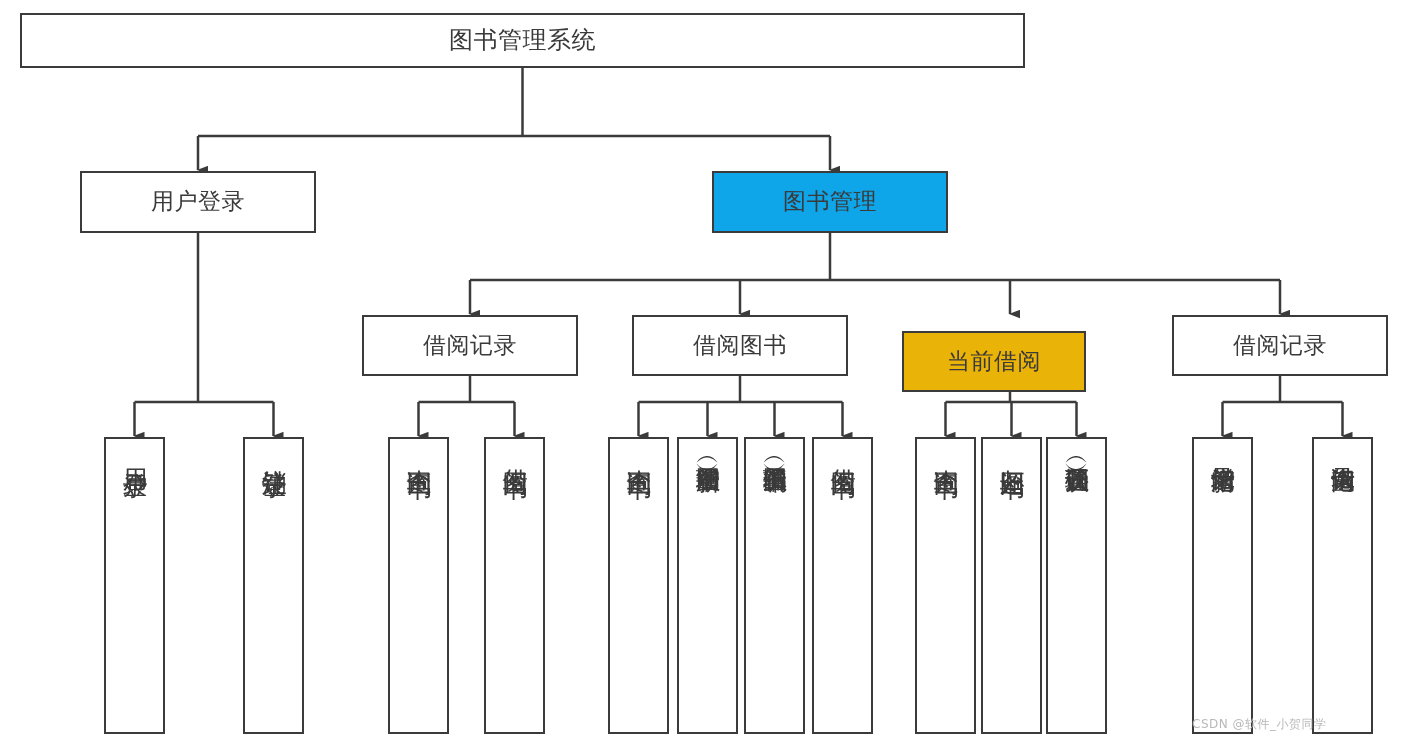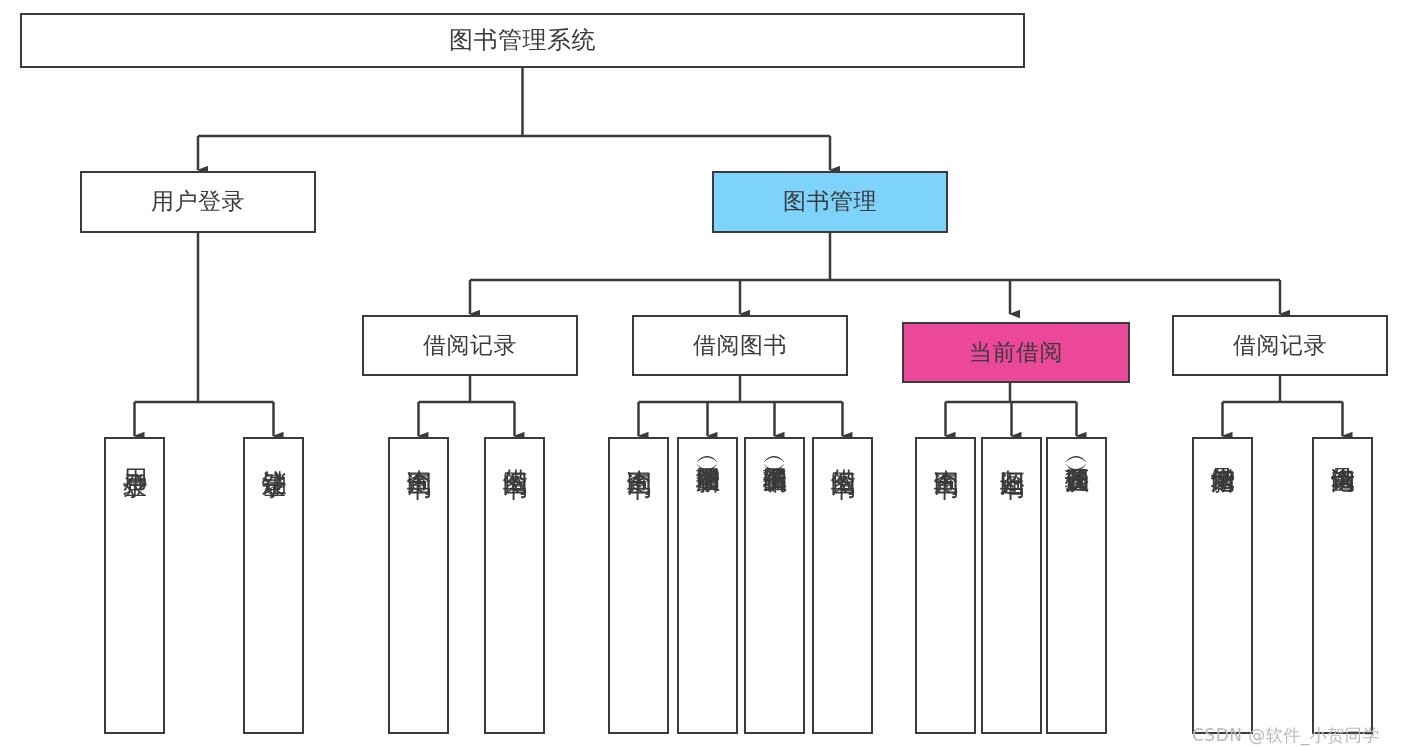--- a/index.html
+++ b/index.html
@@ -68,25 +68,24 @@
     line-height: 1.05;
     letter-spacing: 2px;
     white-space: nowrap;
   }
   .node.vert.tall .node-label {
     font-size: 24px;
     letter-spacing: 0px;
   }
   .watermark {
     position: absolute;
-    font-size: 17px;
+    font-size: 12px;
     color: #b9b9b9;
     white-space: nowrap;
     letter-spacing: 0.5px;
-    margin-top: 8px;
   }
 </style>
 </head>
 <body>
 
 <div id="diagram-root">
   <svg id="edge-layer" viewBox="0 0 1405 747">
     <defs>
       <marker id="arrowhead" markerWidth="9" markerHeight="11" refX="4.2" refY="10" orient="auto" markerUnits="userSpaceOnUse">
         <polygon points="0,0 8.4,0 4.2,11" fill="#3b3b3b"></polygon>
@@ -128,30 +127,30 @@
         <path d="M 1342.5 402 L 1342.5 436" marker-end="url(#arrowhead)"></path>
       </g>
   </svg>
   <div id="node-layer">
       <div class="node horiz root" style="left: 20px; top: 13px; width: 1005px; height: 55px; border-color: rgb(59, 59, 59); background: rgb(255, 255, 255);">
         <span class="node-label">图书管理系统</span>
       </div>
       <div class="node horiz" style="left: 80px; top: 171px; width: 236px; height: 62px; border-color: rgb(59, 59, 59); background: rgb(255, 255, 255);">
         <span class="node-label">用户登录</span>
       </div>
-      <div class="node horiz" style="left: 712px; top: 171px; width: 236px; height: 62px; border-color: rgb(59, 59, 59); background: #7dd3fc;">
+      <div class="node horiz" style="left: 712px; top: 171px; width: 236px; height: 62px; border-color: rgb(59, 59, 59); background: #0ea5e9;">
         <span class="node-label">图书管理</span>
       </div>
       <div class="node horiz" style="left: 362px; top: 315px; width: 216px; height: 61px; border-color: rgb(59, 59, 59); background: rgb(255, 255, 255);">
         <span class="node-label">借阅记录</span>
       </div>
       <div class="node horiz" style="left: 632px; top: 315px; width: 216px; height: 61px; border-color: rgb(59, 59, 59); background: rgb(255, 255, 255);">
         <span class="node-label">借阅图书</span>
       </div>
-      <div class="node horiz" style="left: 902px; top: 322px; width: 228px; height: 61px; border-color: rgb(59, 59, 59); background: #ec4899;">
+      <div class="node horiz" style="left: 902px; top: 331px; width: 184px; height: 61px; border-color: rgb(59, 59, 59); background: #eab308;">
         <span class="node-label">当前借阅</span>
       </div>
       <div class="node horiz" style="left: 1172px; top: 315px; width: 216px; height: 61px; border-color: rgb(59, 59, 59); background: rgb(255, 255, 255);">
         <span class="node-label">借阅记录</span>
       </div>
       <div class="node vert" style="left: 104px; top: 437px; width: 61px; height: 297px; border-color: rgb(59, 59, 59); background: rgb(255, 255, 255);">
         <span class="node-label">用户登录</span>
       </div>
       <div class="node vert" style="left: 243px; top: 437px; width: 61px; height: 297px; border-color: rgb(59, 59, 59); background: rgb(255, 255, 255);">
         <span class="node-label">注销登录</span>

